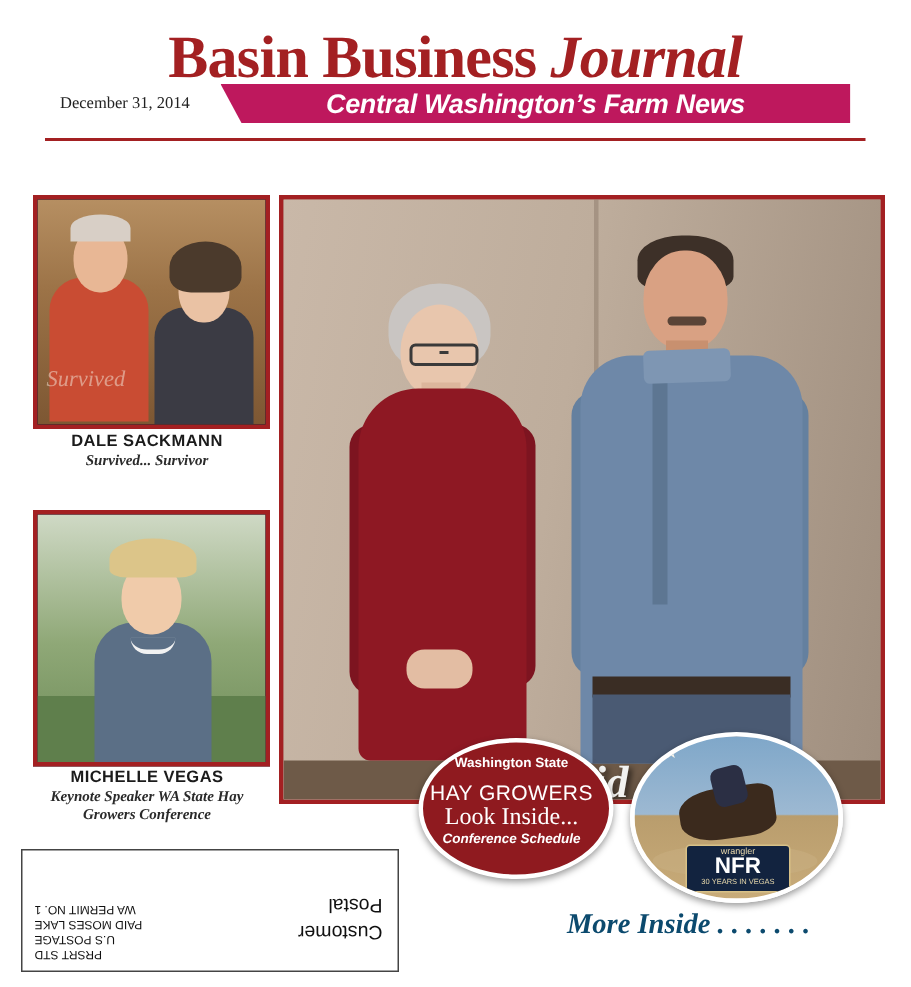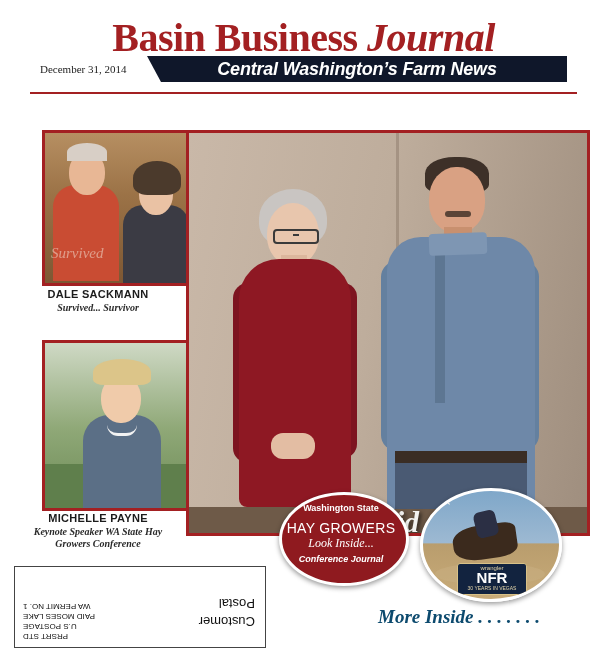--- a/index.html
+++ b/index.html
@@ -20,35 +20,35 @@
     font-weight:bold;font-size:40px;color:#a32022;letter-spacing:-0.5px;
     white-space:nowrap;
   }
   .title-main .ital{font-style:italic;}
   .date{
     position:absolute;left:40px;top:63px;
     font-size:11px;color:#222;font-family:"Liberation Serif", serif;
   }
   .banner{
     position:absolute;left:147px;top:56px;width:420px;height:26px;
-    background:#0f172a;
+    background:#be185d;
     clip-path:polygon(0 0,100% 0,100% 100%,14px 100%);
   }
   .banner-text{
     position:absolute;left:0;top:0;width:420px;height:26px;
     line-height:26px;text-align:center;color:#ffffff;
     font-family:"Liberation Sans", sans-serif;
     font-weight:bold;font-style:italic;font-size:18px;letter-spacing:-0.2px;
   }
   .masthead-rule{
     position:absolute;left:30px;top:92px;width:547px;height:2px;background:#a32022;
   }
 
   
-  .photo-frame{position:absolute;border:3px solid #a32022;background:#0f172a;overflow:hidden;margin-left:20px;}
+  .photo-frame{position:absolute;border:3px solid #a32022;background:#0f172a;overflow:hidden;}
   .ph1{left:22px;top:130px;width:152px;height:150px;}
   .ph2{left:22px;top:340px;width:152px;height:165px;}
 
   .cap-name{
     position:absolute;width:164px;left:16px;text-align:center;
     font-family:"Liberation Sans", sans-serif;font-weight:bold;font-size:11px;
     color:#1b1b1b;letter-spacing:0.3px;
   }
   .cap-sub{
     position:absolute;width:164px;left:16px;text-align:center;
@@ -119,21 +119,21 @@
   .seal-l1{
     position:absolute;left:0;top:11px;width:124px;text-align:center;color:#fff;
     font-family:"Liberation Sans", sans-serif;font-weight:bold;font-size:9px;
   }
   .seal-l2{
     position:absolute;left:0;top:28px;width:124px;text-align:center;color:#fff;
     font-family:"Liberation Sans", sans-serif;font-weight:normal;font-size:14px;letter-spacing:0.3px;
   }
   .seal-l3{
     position:absolute;left:0;top:44px;width:124px;text-align:center;color:#fff;
-    font-family:"Liberation Serif", serif;font-style:italic;font-size:12px;
+    font-family:"Liberation Serif", serif;font-size:16px;
   }
   .seal-l4{
     position:absolute;left:0;top:62px;width:124px;text-align:center;color:#fff;
     font-family:"Liberation Sans", sans-serif;font-weight:bold;font-style:italic;font-size:9px;
   }
 
   
   .nfr{
     position:absolute;left:420px;top:488px;width:136px;height:108px;
     border-radius:50%;overflow:hidden;border:3px solid #ffffff;
@@ -218,21 +218,21 @@
 
   <div class="photo-frame ph2">
     <div style="position:absolute;inset:0;background:linear-gradient(#cfd9c5 0%,#8fa877 52%,#6d8b57 100%);"></div>
     <div style="position:absolute;left:0;bottom:0;width:100%;height:44px;background:#5f7f4c;"></div>
     <div style="position:absolute;left:38px;top:72px;width:78px;height:94px;background:#5b6f86;border-radius:26px 26px 0 0;"></div>
     <div style="position:absolute;left:56px;top:32px;width:40px;height:48px;background:#f0cbaa;border-radius:48%;"></div>
     <div style="position:absolute;left:44px;top:18px;width:66px;height:78px;background:#e8d59a;border-radius:50% 50% 40% 40%;z-index:-1;"></div>
     <div style="position:absolute;left:48px;top:16px;width:58px;height:26px;background:#dcc589;border-radius:50% 50% 20% 20%;"></div>
     <div style="position:absolute;left:62px;top:82px;width:30px;height:8px;border-bottom:3px solid #f2f2f2;border-radius:0 0 14px 14px;"></div>
   </div>
-  <div class="cap-name cap2n">MICHELLE PAYNE</div>
+  <div class="cap-name cap2n">MICHELLE VEGAS</div>
   <div class="cap-sub cap2s">Keynote Speaker WA State Hay Growers Conference</div>
 
   <div class="main-photo">
     <div class="mp-wall"></div>
     <div class="mp-floor"></div>
 
     <div class="w-hair"></div>
     <div class="w-head"></div>
     <div class="w-glass"></div>
     <div class="w-neck"></div>
@@ -256,21 +256,21 @@
     <div class="sid">Sid</div>
     <div class="sackmann">SACKMANN</div>
 
   </div>
 
   <div class="seal">
     <div class="seal-circle"></div>
     <div class="seal-l1">Washington State</div>
     <div class="seal-l2">HAY GROWERS</div>
     <div class="seal-l3">Look Inside...</div>
-    <div class="seal-l4">Conference Journal</div>
+    <div class="seal-l4">Conference Schedule</div>
   </div>
 
   <div class="nfr">
     <div class="dust"></div>
     <div class="horse"></div>
     <div class="rider"></div>
     <div class="nfr-star">★</div>
     <div class="nfr-logo">
       <span class="wr">wrangler</span>
       <span class="big">NFR</span>

